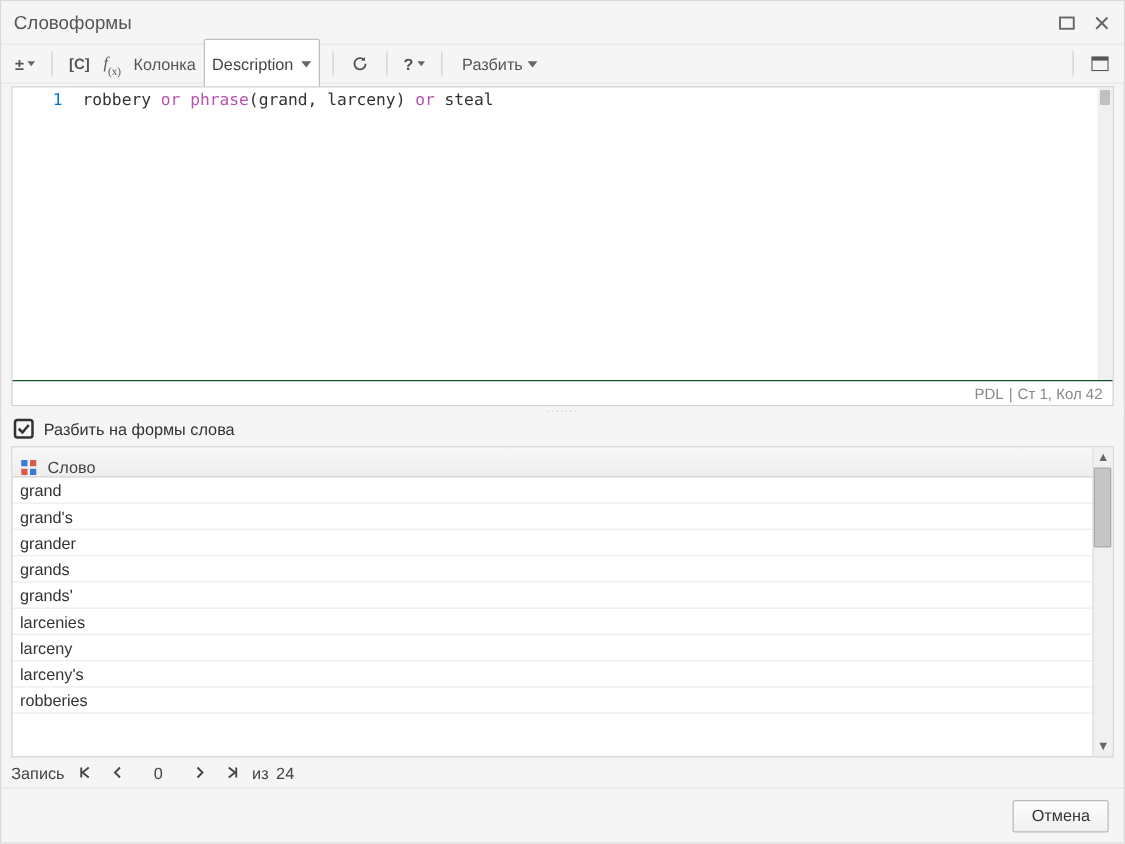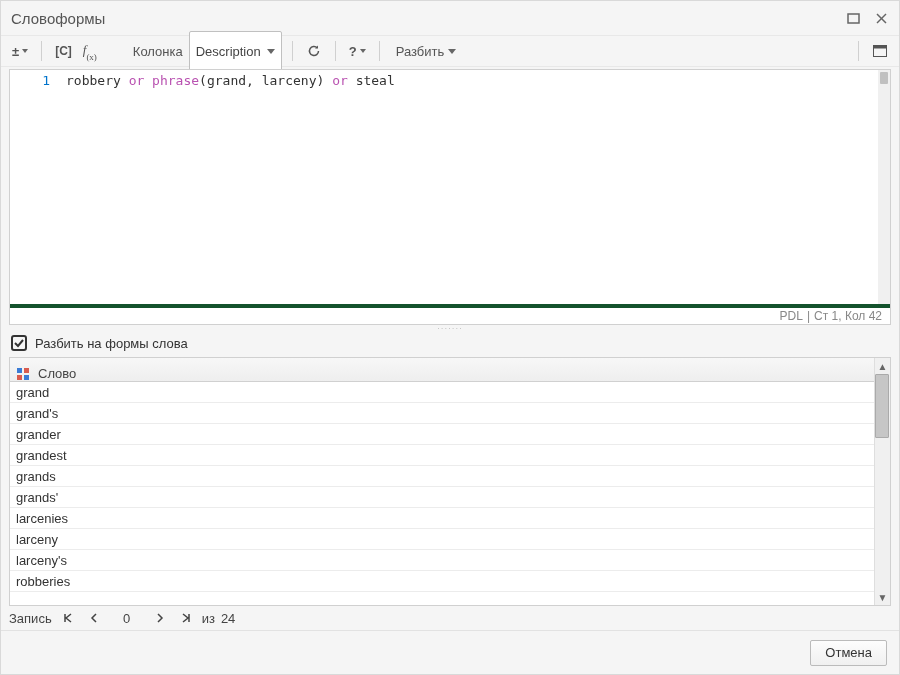--- a/index.html
+++ b/index.html
@@ -4,34 +4,34 @@
 <style>
   * { box-sizing: border-box; }
   html, body { margin: 0; padding: 0; width: 900px; height: 675px; font-family: "Segoe UI", Arial, sans-serif; font-size: 13px; color: #333; background: #fff; overflow: hidden; }
   .window { width: 900px; height: 675px; background: #f5f5f5; border: 1px solid #d9d9d9; display: flex; flex-direction: column; }
   .titlebar { height: 34px; display: flex; align-items: center; padding: 0 10px; background: #f5f5f5; }
   .titlebar .title { font-size: 15px; color: #555; flex: 1; }
   .titlebar .win-icon { width: 16px; height: 16px; margin-left: 12px; color: #666; cursor: pointer; display: flex; align-items: center; justify-content: center; }
   .toolbar { height: 32px; display: flex; align-items: center; padding: 0 8px; background: #f5f5f5; border-top: 1px solid #e8e8e8; border-bottom: 1px solid #e8e8e8; gap: 4px; }
   .tb-btn { height: 22px; min-width: 22px; display: inline-flex; align-items: center; justify-content: center; color: #555; cursor: pointer; border-radius: 2px; padding: 0 3px; }
   .tb-sep { width: 1px; height: 20px; background: #d0d0d0; margin: 0 6px; }
-  .tb-label { color: #555; font-size: 13px; padding: 0 2px; margin-left: 26px; }
+  .tb-label { color: #555; font-size: 13px; padding: 0 2px; }
   .tb-select { height: 40px; border: 1px solid #c0c0c0; background: #fff; border-radius: 2px; display: inline-flex; align-items: center; padding: 0 6px; gap: 6px; cursor: pointer; font-size: 13px; color: #444; }
   .caret { width: 0; height: 0; border-left: 4px solid transparent; border-right: 4px solid transparent; border-top: 5px solid #666; }
   .caret-sm { width: 0; height: 0; border-left: 3px solid transparent; border-right: 3px solid transparent; border-top: 4px solid #666; margin-left: 3px; }
   .spacer { flex: 1; }
   .editor-wrap { margin: 2px 8px 0 8px; border: 1px solid #d0d0d0; background: #fff; height: 256px; display: flex; flex-direction: column; }
   .editor-body { flex: 1; display: flex; position: relative; overflow: hidden; }
   .gutter { width: 50px; background: #fff; color: #0074cc; text-align: right; padding: 3px 10px 0 0; font-family: Consolas, monospace; font-size: 13px; }
   .code { flex: 1; font-family: Consolas, monospace; font-size: 13px; padding: 3px 0 0 6px; white-space: pre; color: #333; }
   .code .kw { color: #b952b1; }
   .code .fn { color: #b952b1; }
   .code .id { color: #333; }
   .editor-scroll { position: absolute; right: 0; top: 0; width: 12px; height: 100%; background: #f0f0f0; }
-  .editor-status { height: 20px; border-top: 4px solid #14532d; display: flex; align-items: center; justify-content: flex-end; padding: 0 8px; font-size: 12px; color: #888; gap: 4px; }
+  .editor-status { height: 20px; border-top: 1px solid #14532d; display: flex; align-items: center; justify-content: flex-end; padding: 0 8px; font-size: 12px; color: #888; gap: 4px; }
   .splitter { height: 6px; background: #f5f5f5; display: flex; align-items: center; justify-content: center; cursor: row-resize; }
   .splitter-dots { font-size: 8px; letter-spacing: 1px; color: #bbb; }
   .checkbox-row { display: flex; align-items: center; padding: 4px 10px 6px 10px; gap: 8px; color: #333; }
   .chk { width: 16px; height: 16px; border: 2px solid #333; border-radius: 3px; display: flex; align-items: center; justify-content: center; cursor: pointer; }
   .chk svg { display: block; }
   .grid-wrap { margin: 0 8px; border: 1px solid #d0d0d0; background: #fff; flex: 1; display: flex; flex-direction: column; overflow: hidden; position: relative; }
   .grid-header { height: 24px; background: linear-gradient(#f7f7f7, #eee); border-bottom: 1px solid #d0d0d0; display: flex; align-items: flex-end; padding: 0 6px; gap: 8px; color: #444; font-size: 13px; }
   .grid-header .hicon { width: 14px; height: 14px; display: inline-flex; }
   .grid-rows { flex: 1; overflow: hidden; }
   .grid-row { height: 21px; border-bottom: 1px solid #ececec; display: flex; align-items: center; padding: 0 6px; font-size: 13px; color: #333; }
@@ -150,21 +150,20 @@
             <rect x="1" y="8" width="5" height="5" fill="#d95b4e"></rect>
             <rect x="8" y="8" width="5" height="5" fill="#3a7bd5"></rect>
           </svg>
       </span>
       <span>Слово</span>
     </div>
     <div class="grid-rows" id="grid-rows">
         <div class="grid-row">grand</div>
         <div class="grid-row">grand's</div>
         <div class="grid-row">grander</div>
-        <div class="grid-row">grandest</div>
         <div class="grid-row">grands</div>
         <div class="grid-row">grands'</div>
         <div class="grid-row">larcenies</div>
         <div class="grid-row">larceny</div>
         <div class="grid-row">larceny's</div>
         <div class="grid-row">robberies</div>
       </div>
     <div class="grid-vscroll">
       <div class="arrow">▲</div>
       <div class="track">

